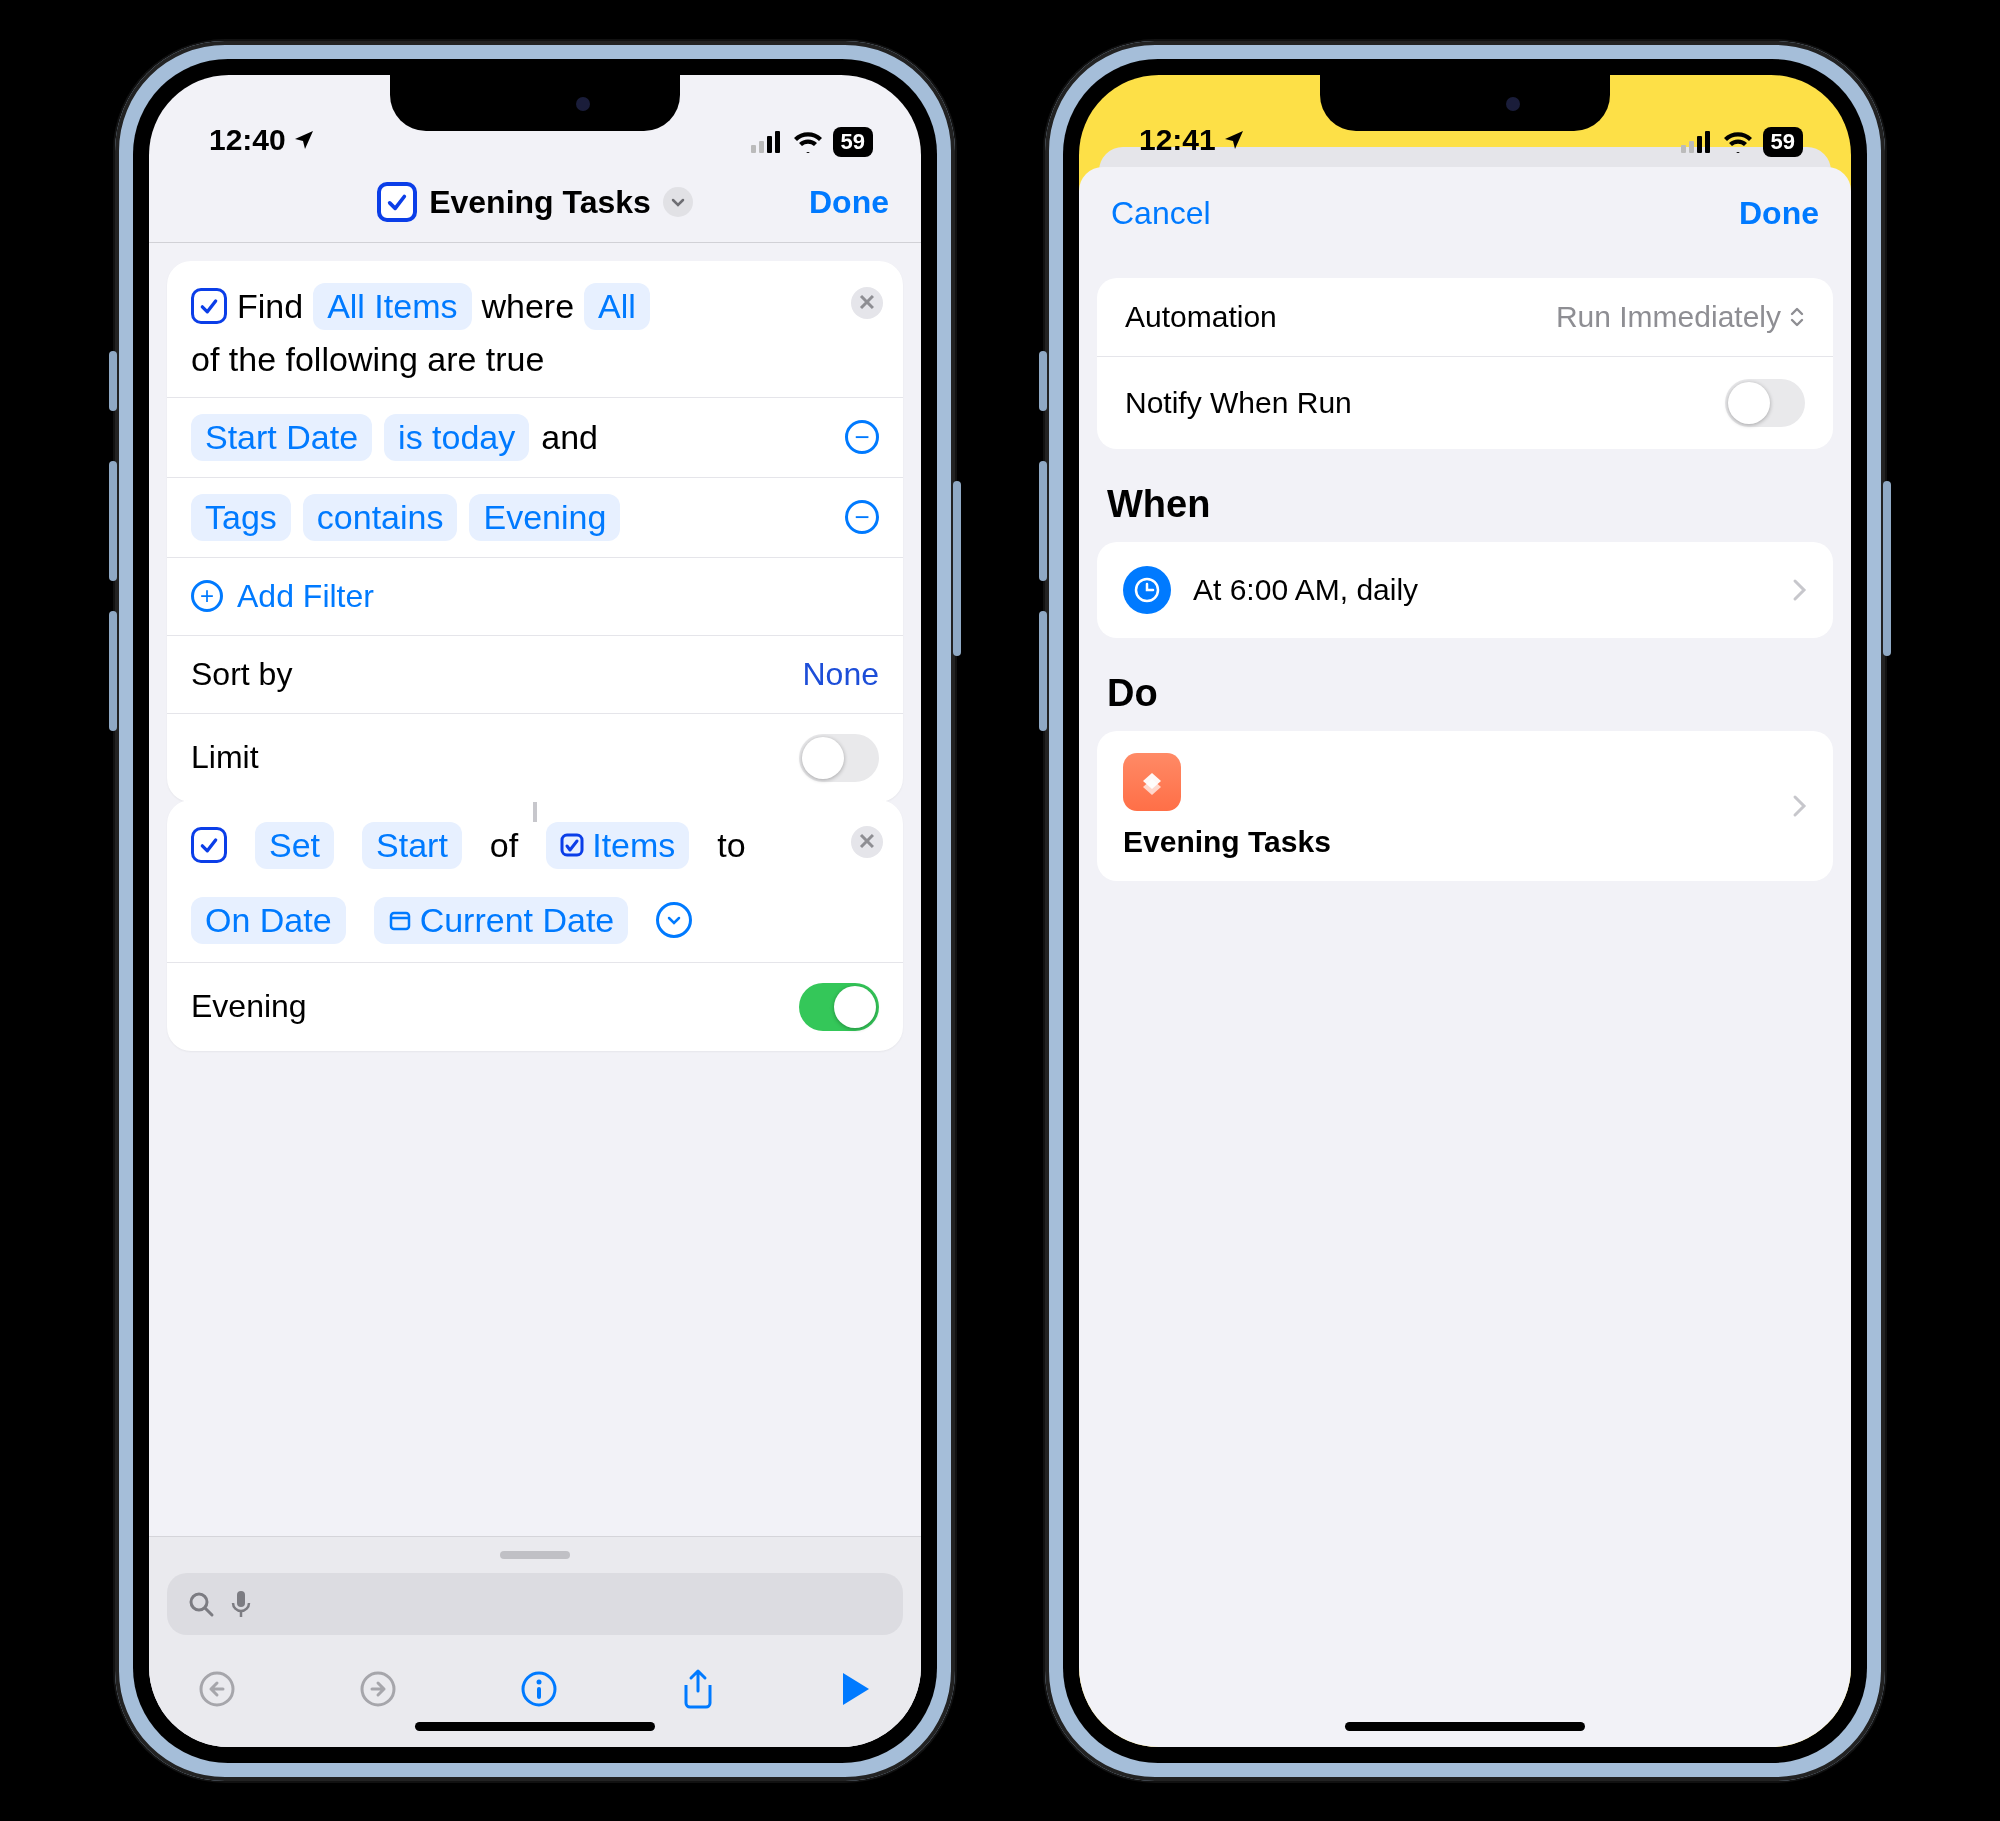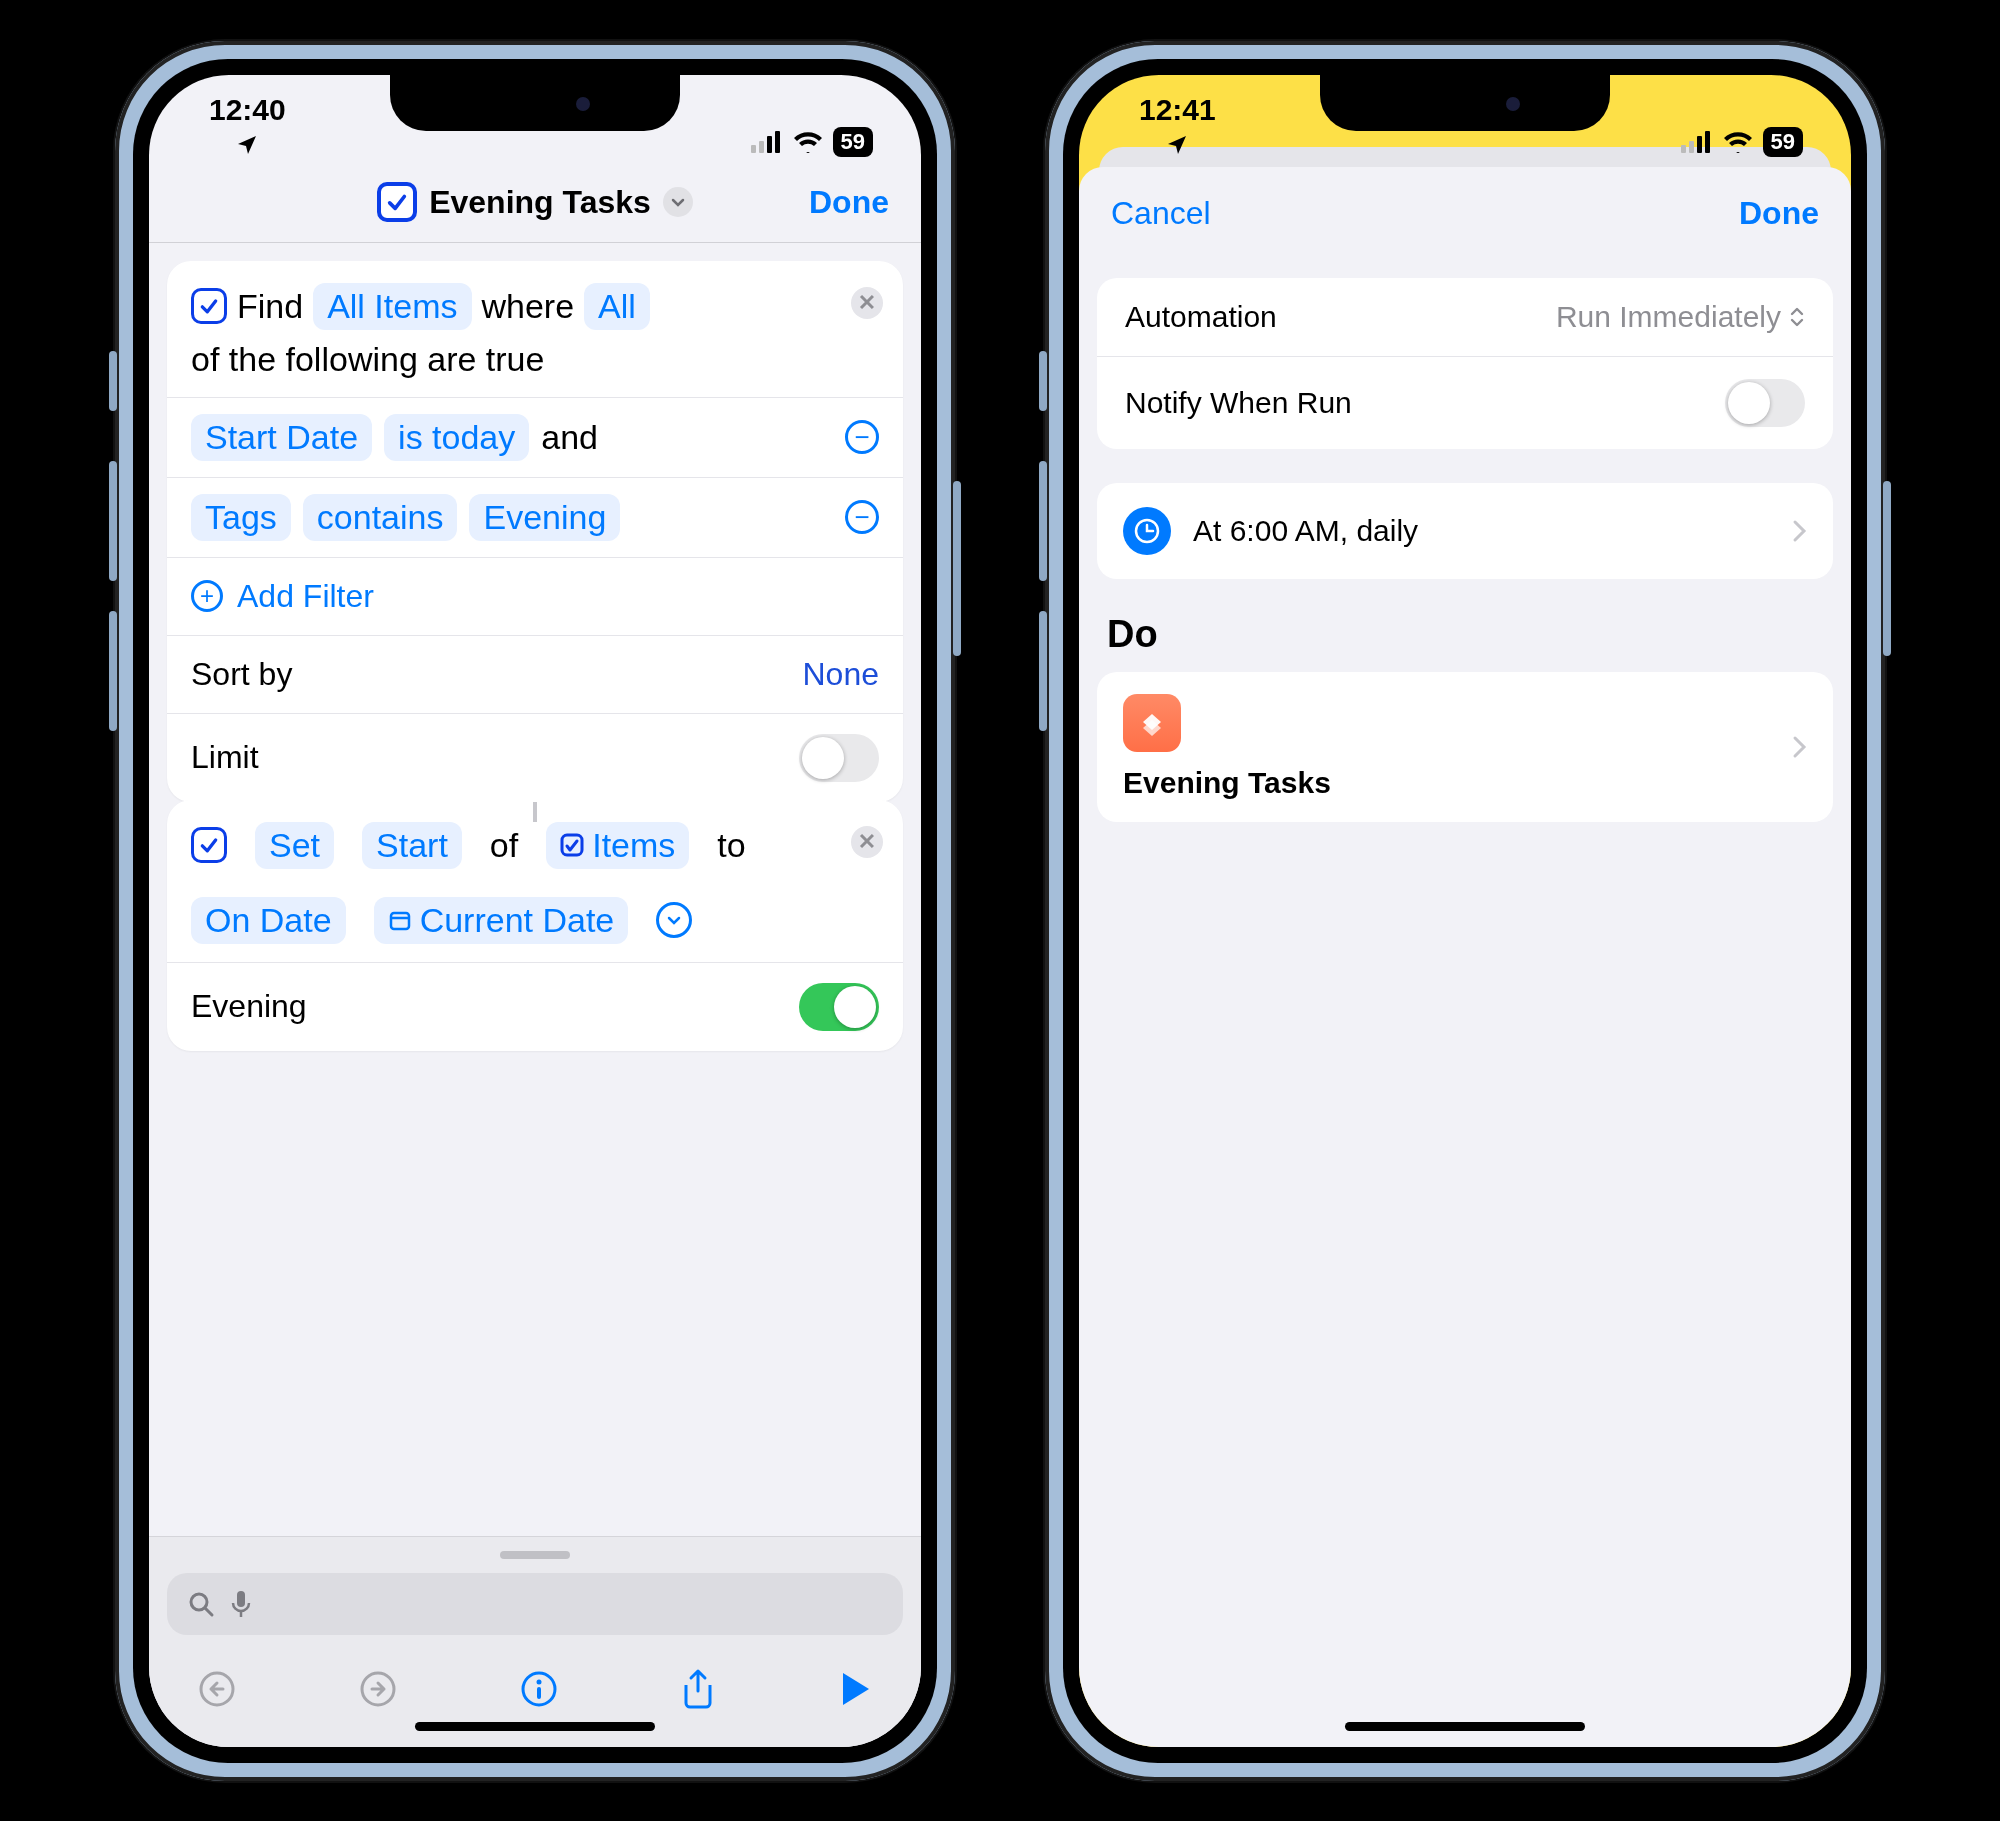--- a/index.html
+++ b/index.html
@@ -55,21 +55,21 @@
   .status-bar {
     height: 88px;
     display: flex;
     justify-content: space-between;
     align-items: flex-end;
     padding: 0 48px 6px 60px;
     font-size: 30px;
     font-weight: 600;
     z-index: 10;
   }
-  .status-left { display:flex; align-items:center; gap:6px;flex-direction:column; }
+  .status-left { display:flex; align-items:center; gap:6px; }
   .status-right { display:flex; align-items:center; gap:10px; }
 
   
   .nav-a {
     height: 80px;
     display:flex; align-items:center; justify-content:center;
     position:relative;
     border-bottom: 1px solid #d1d1d6;
   }
   .nav-title-wrap { display:flex; align-items:center; gap:12px; }
@@ -524,20 +524,21 @@
               </span>
             </div>
             <div class="group-row">
               <span>Notify When Run</span>
               <span class="toggle off">
                   <span class="knob"></span>
                 </span>
             </div>
           </div>
 
+          <div class="sec-head">When</div>
           <div class="group">
             <div class="when-row">
               <span class="clock-ic">
                 <svg width="28" height="28" viewBox="0 0 28 28">
                     <circle cx="14" cy="14" r="11" stroke="#fff" stroke-width="2.5" fill="none"></circle>
                     <path d="M14 8 V14 H20" stroke="#fff" stroke-width="2.5" fill="none" stroke-linecap="round"></path>
                   </svg>
               </span>
               <span>At 6:00 AM, daily</span>
               <span class="chev-trail">

